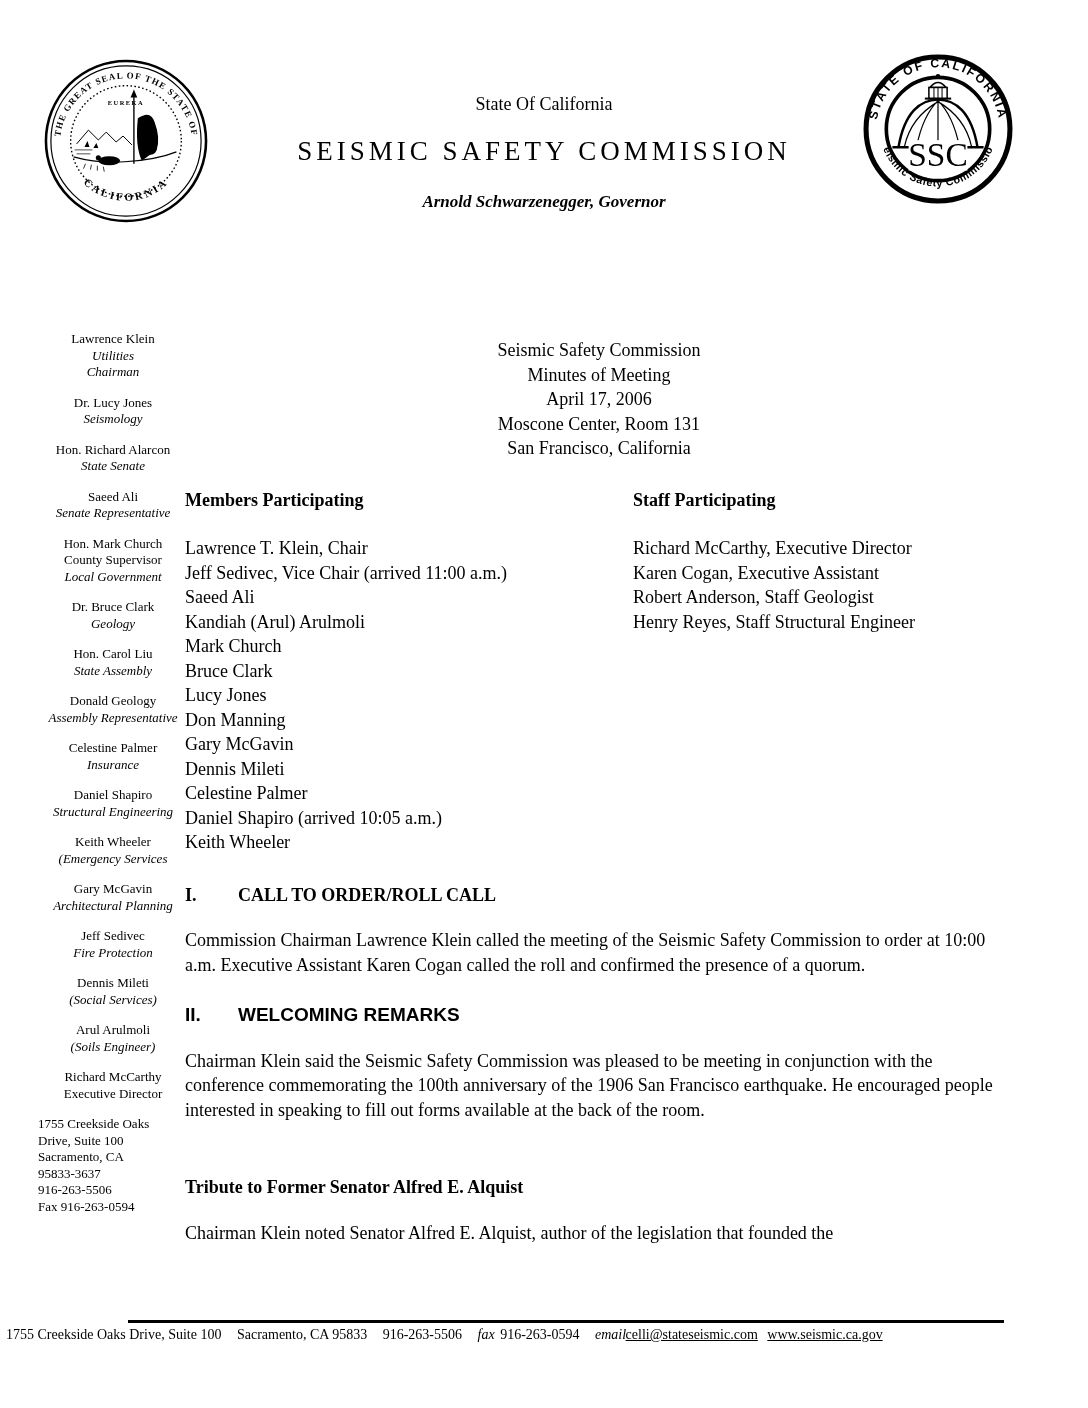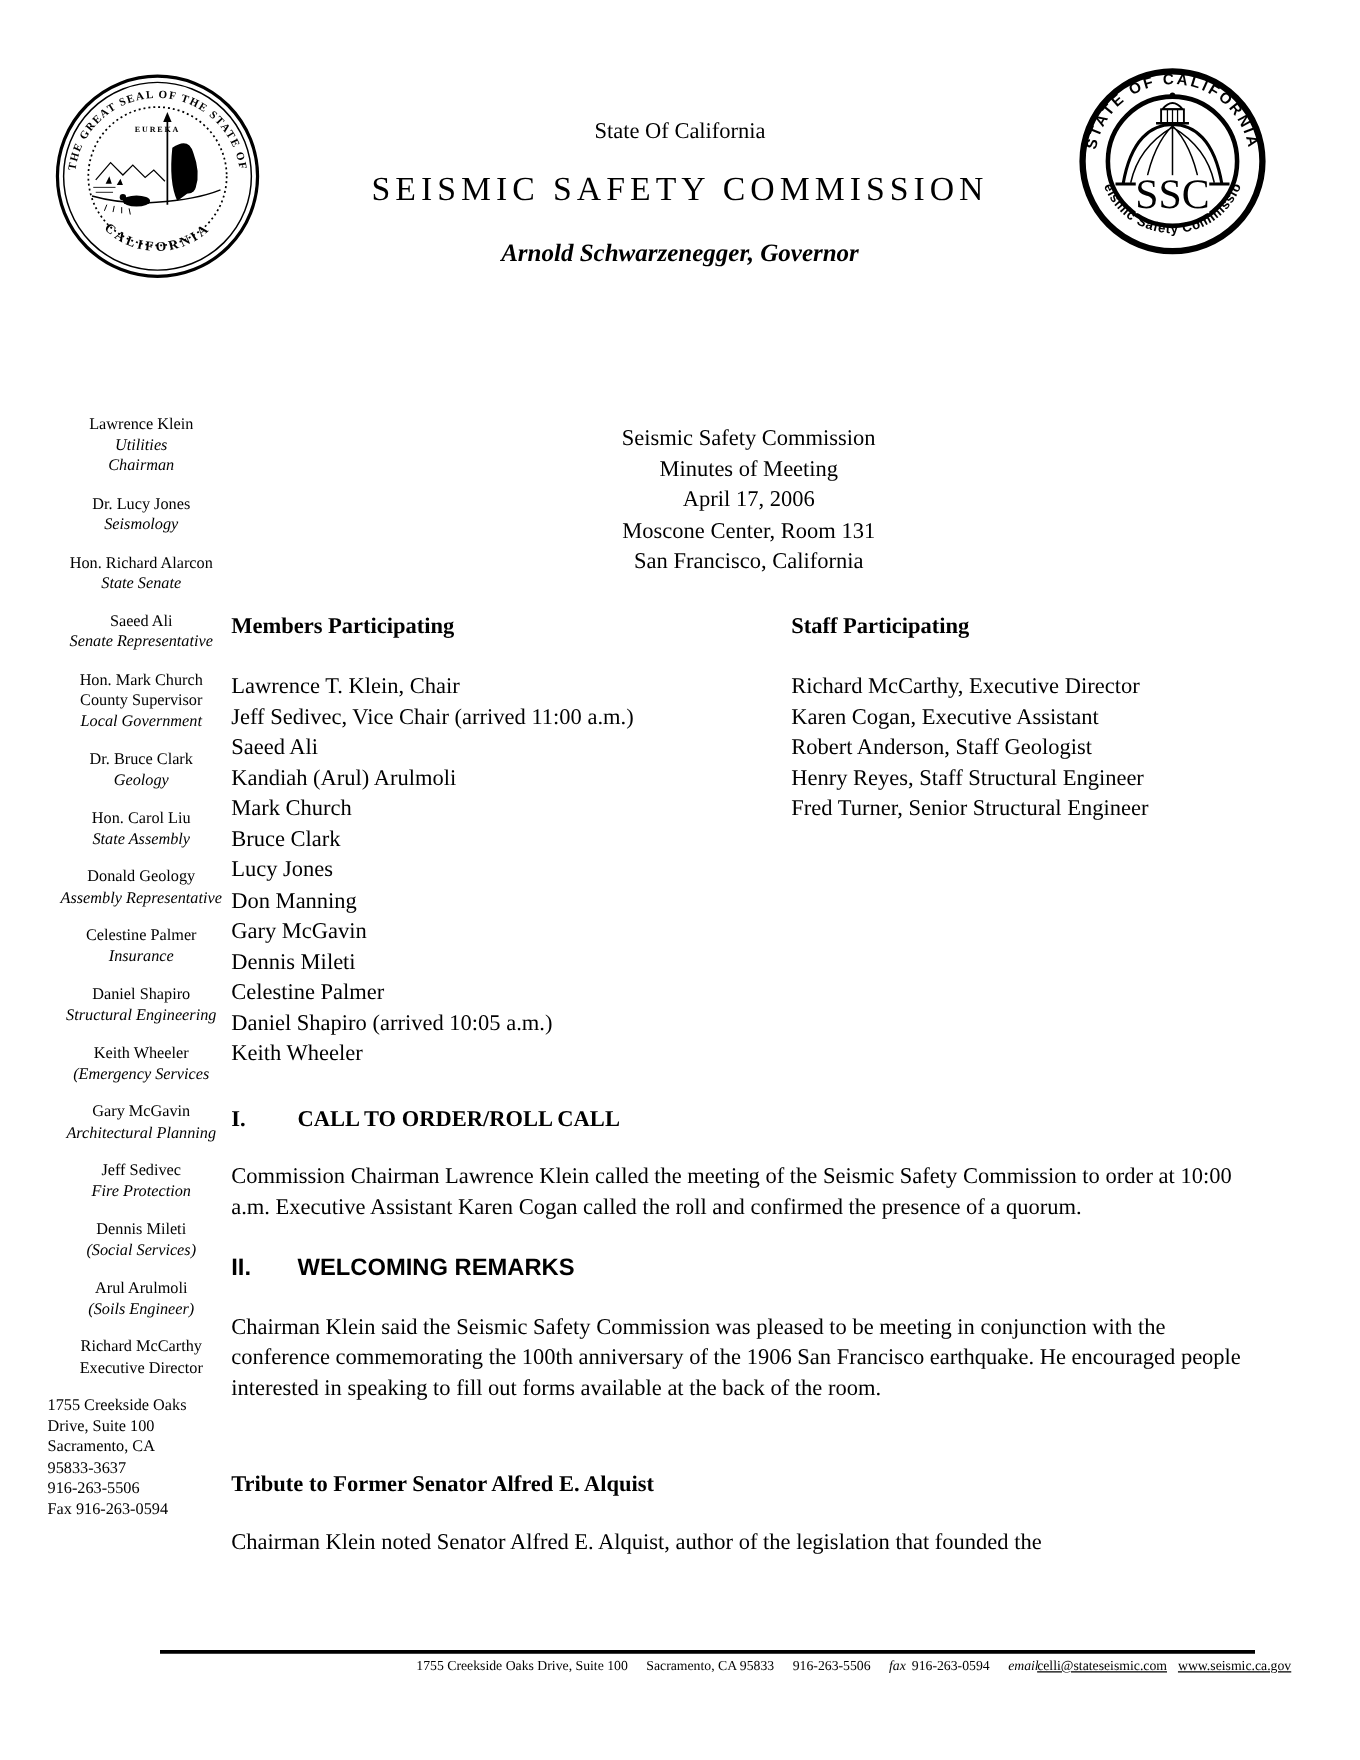--- a/index.html
+++ b/index.html
@@ -16,21 +16,21 @@
 
   
   .state-seal { position: absolute; left: 42px; top: 56px; width: 168px; height: 170px; }
   .ssc-logo   { position: absolute; left: 862px; top: 52px; width: 152px; height: 154px; }
 
   .header-center {
     position: absolute; left: 244px; top: 94px; width: 600px; text-align: center;
   }
   .state-line { font-size: 18px; }
   .main-title { font-size: 27px; letter-spacing: 4px; margin-top: 21px; white-space: nowrap; }
-  .governor-line { font-size: 20px; font-weight: bold; font-style: italic; margin-top: 25px; }
+  .governor-line { font-size: 17px; font-weight: bold; font-style: italic; margin-top: 25px; }
 
   
   .sidebar {
     position: absolute; left: 38px; top: 331px; width: 150px;
     font-size: 13px; line-height: 16.5px;
   }
   .side-group { margin-bottom: 14px; text-align: center; }
   .side-name { }
   .side-role { }
   .side-role.it, .it { font-style: italic; }
@@ -60,21 +60,21 @@
   }
   .para { margin-top: 21px; }
   .sub-heading { font-weight: bold; margin-top: 53px; }
 
   
   .footer-rule {
     position: absolute; left: 128px; top: 1320px; width: 876px; height: 3px; background: #000;
   }
   .footer-text {
     position: absolute; left: 0; top: 1327px; width: 1039px;
-    text-align: right; font-size: 11px; white-space: nowrap;
+    text-align: left; font-size: 14px; white-space: nowrap;
   }
   .footer-text span { margin: 0 6px; }
   .lbl-it { font-style: italic; margin-right: -4px !important; }
   .f-link { text-decoration: underline; margin-left: 0 !important; }
 
   svg text { font-family: "Liberation Serif", serif; }
   svg .sans-t { font-family: "Liberation Sans", sans-serif; }
 </style>
 </head>
 <body>
@@ -324,21 +324,20 @@
 
             <div>Richard McCarthy, Executive Director</div>
 
             <div>Karen Cogan, Executive Assistant</div>
 
             <div>Robert Anderson, Staff Geologist</div>
 
             <div>Henry Reyes, Staff Structural Engineer</div>
 
 
-            <div>Fred Turner, Senior Structural Engineer</div>
           </div>
       </div>
     </div>
 
     <div class="section-heading">
       <span class="sec-num">I.</span>
       <span>CALL TO ORDER/ROLL CALL</span>
     </div>
     <div class="para">Commission Chairman Lawrence Klein called the meeting of the Seismic Safety Commission to order at 10:00 a.m.  Executive Assistant Karen Cogan called the roll and confirmed the presence of a quorum.</div>
 

